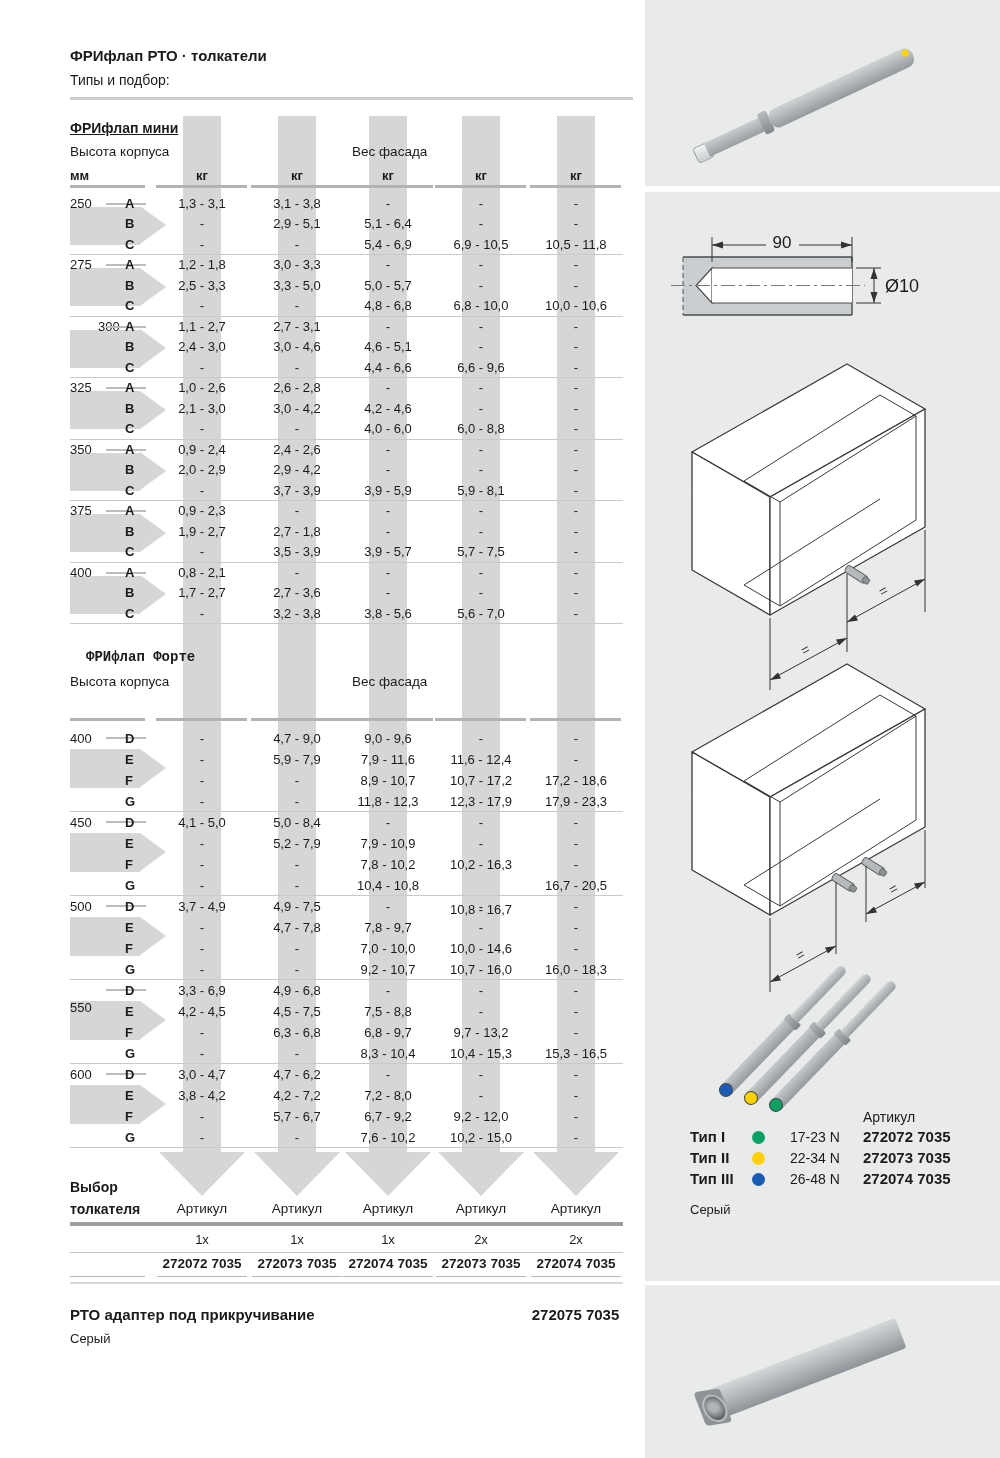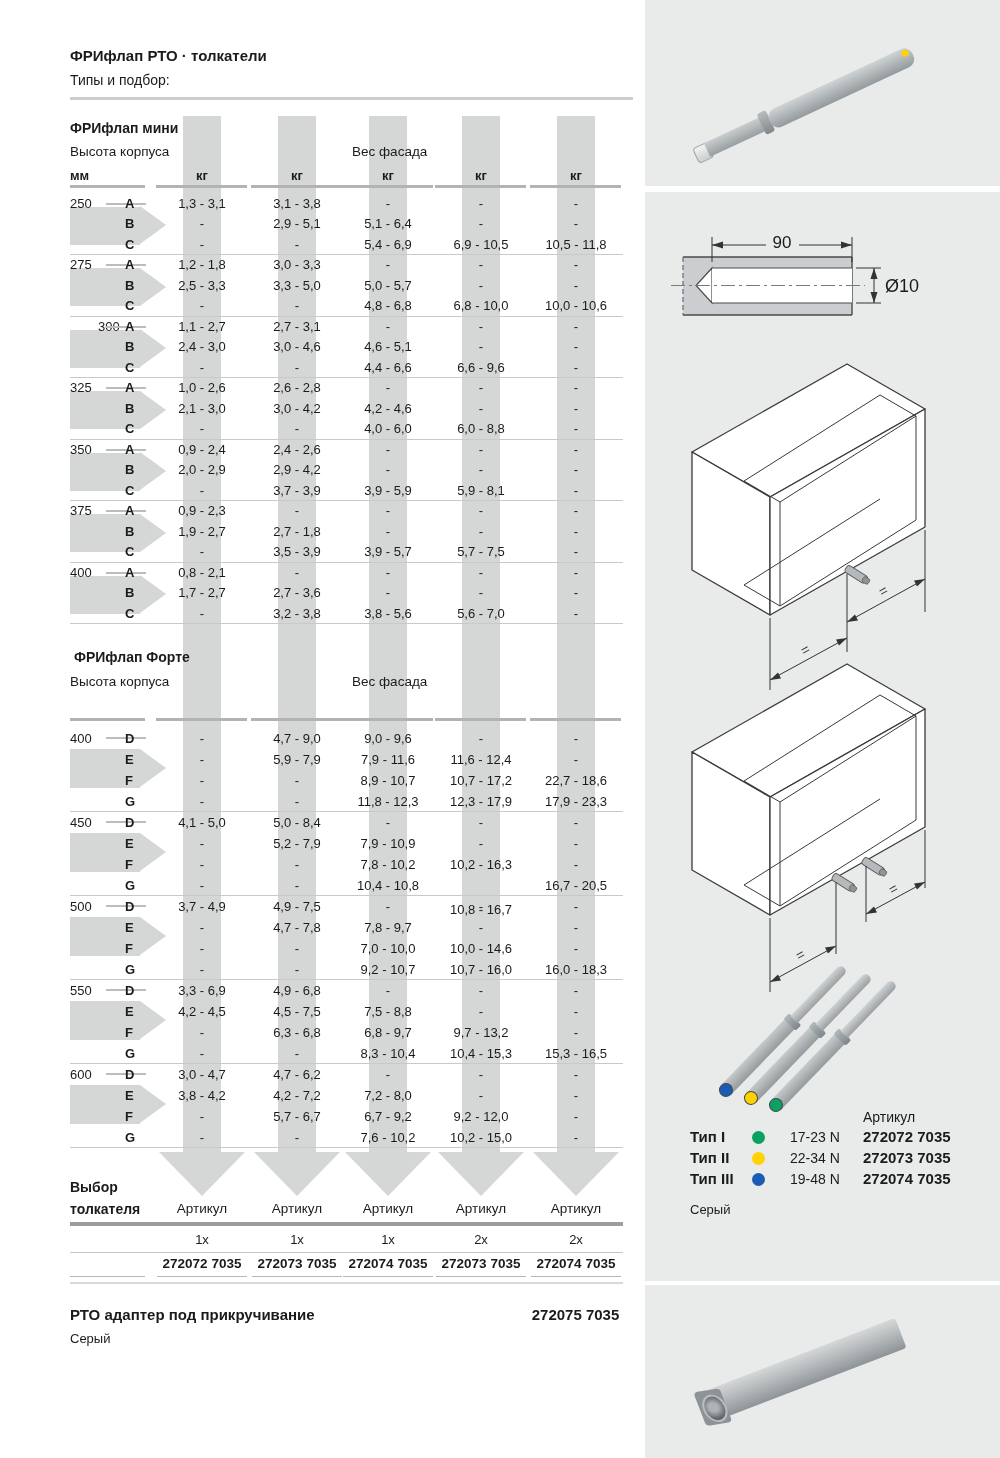--- a/index.html
+++ b/index.html
@@ -92,21 +92,21 @@
         <div class="band" style="left:392px;top:116px;height:1036px;"></div>
         <div class="band-head" style="left:368px;top:1152px;"></div>
         <div class="band" style="left:487px;top:116px;height:1036px;"></div>
         <div class="band-head" style="left:463px;top:1152px;"></div>
       </div>
 
     <div class="abs title" style="left:0;top:47px;">ФРИфлап РТО · толкатели</div>
     <div class="abs subtitle" style="left:0;top:72px;">Типы и подбор:</div>
     <div class="abs rule" style="left:0;top:97px;width:563px;"></div>
 
-    <div class="abs sec-head" style="left:0;top:120px;">ФРИфлап мини</div>
+    <div class="abs sec-head" style="left:0;top:120px;text-decoration:underline;">ФРИфлап мини</div>
     <div class="abs sec-lab" style="left:0;top:144px;">Высота корпуса</div>
     <div class="abs sec-lab" style="left:282px;top:144px;">Вес фасада</div>
     <div class="abs unit" style="left:0;top:168px;">мм</div>
     <div id="kg-row">
         <div class="abs unit" style="left:87px;top:168px;width:90px;text-align:center;">кг</div>
         <div class="abs unit" style="left:182px;top:168px;width:90px;text-align:center;">кг</div>
         <div class="abs unit" style="left:273px;top:168px;width:90px;text-align:center;">кг</div>
         <div class="abs unit" style="left:366px;top:168px;width:90px;text-align:center;">кг</div>
         <div class="abs unit" style="left:461px;top:168px;width:90px;text-align:center;">кг</div>
       </div>
@@ -325,21 +325,21 @@
             <span class="v" style="left:87px;">-</span>
             <span class="v" style="left:182px;">3,2 - 3,8</span>
             <span class="v" style="left:273px;">3,8 - 5,6</span>
             <span class="v" style="left:366px;">5,6 - 7,0</span>
             <span class="v" style="left:461px;">-</span>
           </div>
           <div class="gsep" style="top:60.5px;"></div>
         </div>
       </div>
 
-    <div class="abs sec-head" style="left:4px;top:649px;">ФРИфлап Форте</div>
+    <div class="abs sec-head" style="left:16px;top:649px;font-family:Liberation Mono, monospace;">ФРИфлап Форте</div>
     <div class="abs sec-lab" style="left:0;top:674px;">Высота корпуса</div>
     <div class="abs sec-lab" style="left:282px;top:674px;">Вес фасада</div>
     <div id="forte-rules">
         <div class="seg-rule" style="left:0;top:718px;width:75px;"></div>
         <div class="seg-rule" style="left:86px;top:718px;width:91px;"></div>
         <div class="seg-rule" style="left:181px;top:718px;width:91px;"></div>
         <div class="seg-rule" style="left:272px;top:718px;width:91px;"></div>
         <div class="seg-rule" style="left:365px;top:718px;width:91px;"></div>
         <div class="seg-rule" style="left:460px;top:718px;width:91px;"></div>
       </div>
@@ -364,21 +364,21 @@
             <span class="v" style="left:273px;">7,9 - 11,6</span>
             <span class="v" style="left:366px;">11,6 - 12,4</span>
             <span class="v" style="left:461px;">-</span>
           </div>
           <div class="trow" style="height:21px;line-height:21px;">
             <span class="letter">F</span>
             <span class="v" style="left:87px;">-</span>
             <span class="v" style="left:182px;">-</span>
             <span class="v" style="left:273px;">8,9 - 10,7</span>
             <span class="v" style="left:366px;">10,7 - 17,2</span>
-            <span class="v" style="left:461px;">22,7 - 18,6</span>
+            <span class="v" style="left:461px;">17,2 - 18,6</span>
           </div>
           <div class="trow" style="height:21px;line-height:21px;">
             <span class="letter">G</span>
             <span class="v" style="left:87px;">-</span>
             <span class="v" style="left:182px;">-</span>
             <span class="v" style="left:273px;">11,8 - 12,3</span>
             <span class="v" style="left:366px;">12,3 - 17,9</span>
             <span class="v" style="left:461px;">17,9 - 23,3</span>
           </div>
           <div class="gsep" style="top:83px;"></div>
@@ -454,21 +454,21 @@
             <span class="v" style="left:87px;">-</span>
             <span class="v" style="left:182px;">-</span>
             <span class="v" style="left:273px;">9,2 - 10,7</span>
             <span class="v" style="left:366px;">10,7 - 16,0</span>
             <span class="v" style="left:461px;">16,0 - 18,3</span>
           </div>
           <div class="gsep" style="top:83px;"></div>
         </div>
         <div class="tgroup" style="top:252px;height:84px;">
           <div class="garrow" style="top:21px;height:39px;"></div>
-          <span class="hnum" style="line-height:21px;">550</span>
+          <span class="hnum" style="line-height:21px;margin-top:17px;">550</span>
           <span class="hlead" style="top:9.5px;"></span>
           <div class="trow" style="height:21px;line-height:21px;">
             <span class="letter">D</span>
             <span class="v" style="left:87px;">3,3 - 6,9</span>
             <span class="v" style="left:182px;">4,9 - 6,8</span>
             <span class="v" style="left:273px;">-</span>
             <span class="v" style="left:366px;">-</span>
             <span class="v" style="left:461px;">-</span>
           </div>
           <div class="trow" style="height:21px;line-height:21px;">
@@ -725,21 +725,21 @@
           </div>
           <div class="leg-row" style="top:44px;">
             <span class="leg-type">Тип II</span>
             <span class="leg-dot" style="background:#ffd200;"></span>
             <span class="leg-force">22-34 N</span>
             <span class="leg-art">272073 7035</span>
           </div>
           <div class="leg-row" style="top:65px;">
             <span class="leg-type">Тип III</span>
             <span class="leg-dot" style="background:#1a5cb5;"></span>
-            <span class="leg-force">19-48 N</span>
+            <span class="leg-force">26-48 N</span>
             <span class="leg-art">272074 7035</span>
           </div>
         </div>
       <div class="abs" style="left:0;top:98px;font-size:13px;">Серый</div>
     </div>
   </div>
 
   <div class="panel" style="top:1285px;height:173px;">
     <div class="tube">
       <div class="body"></div>

